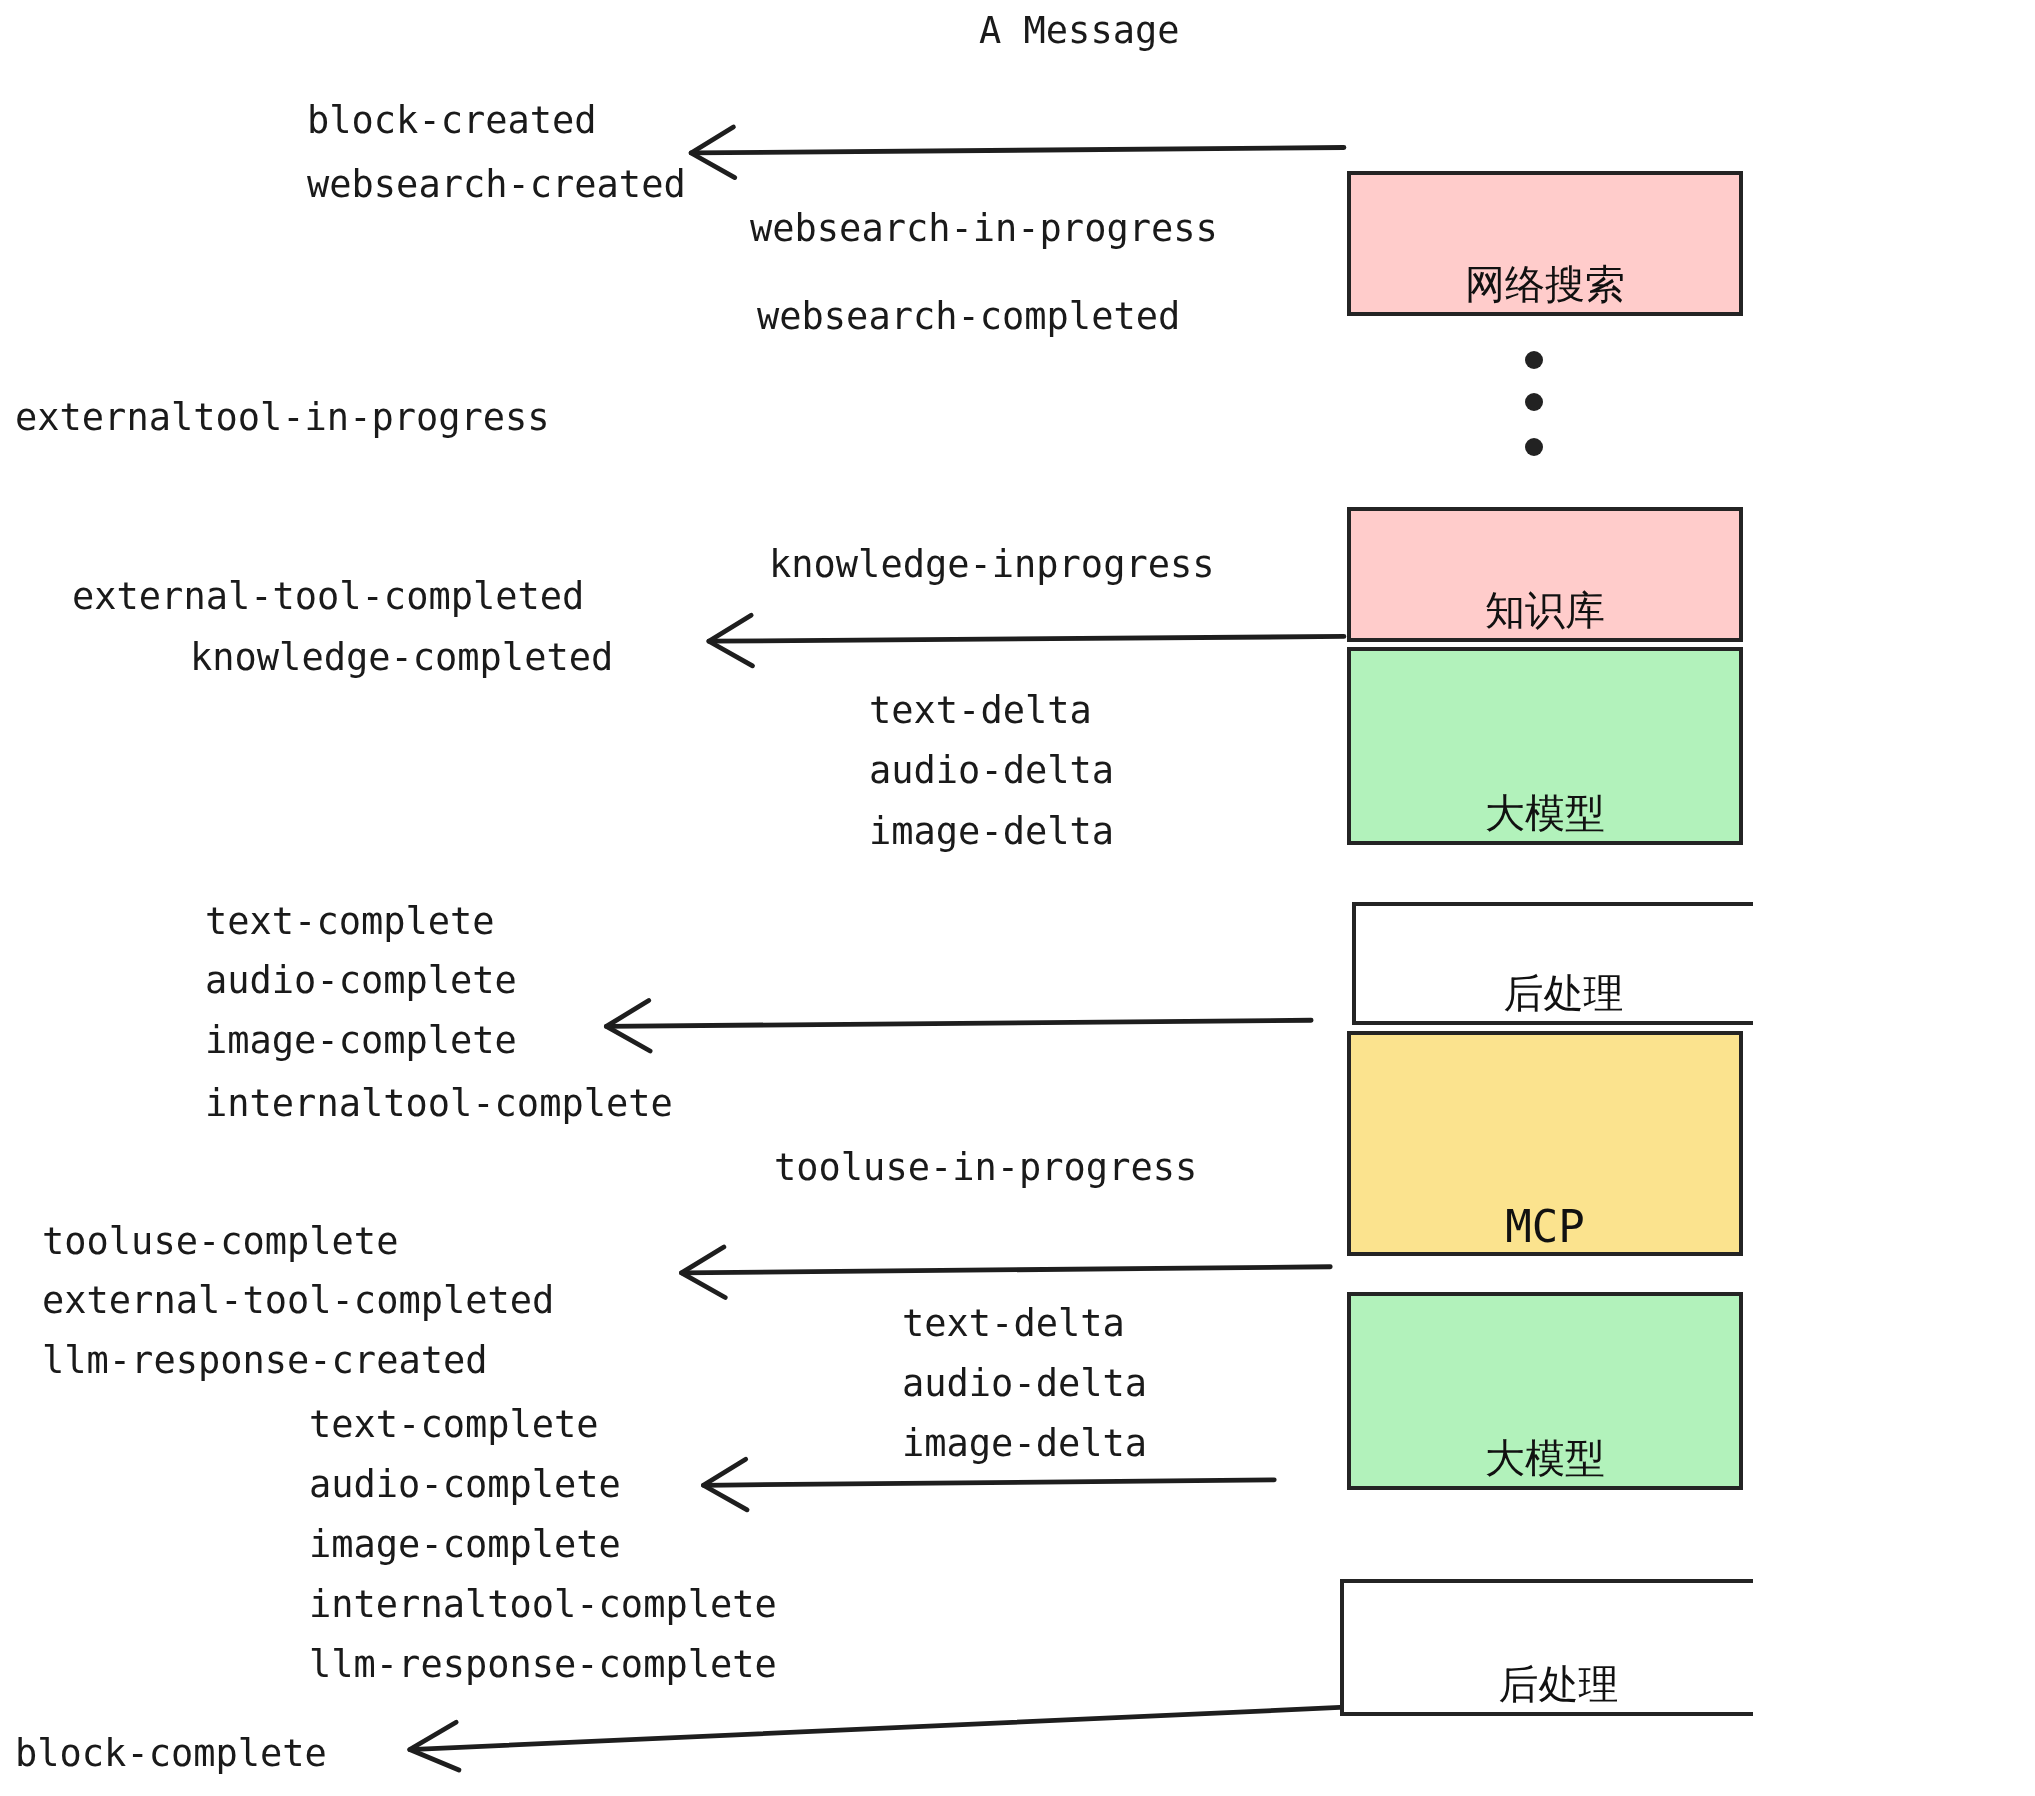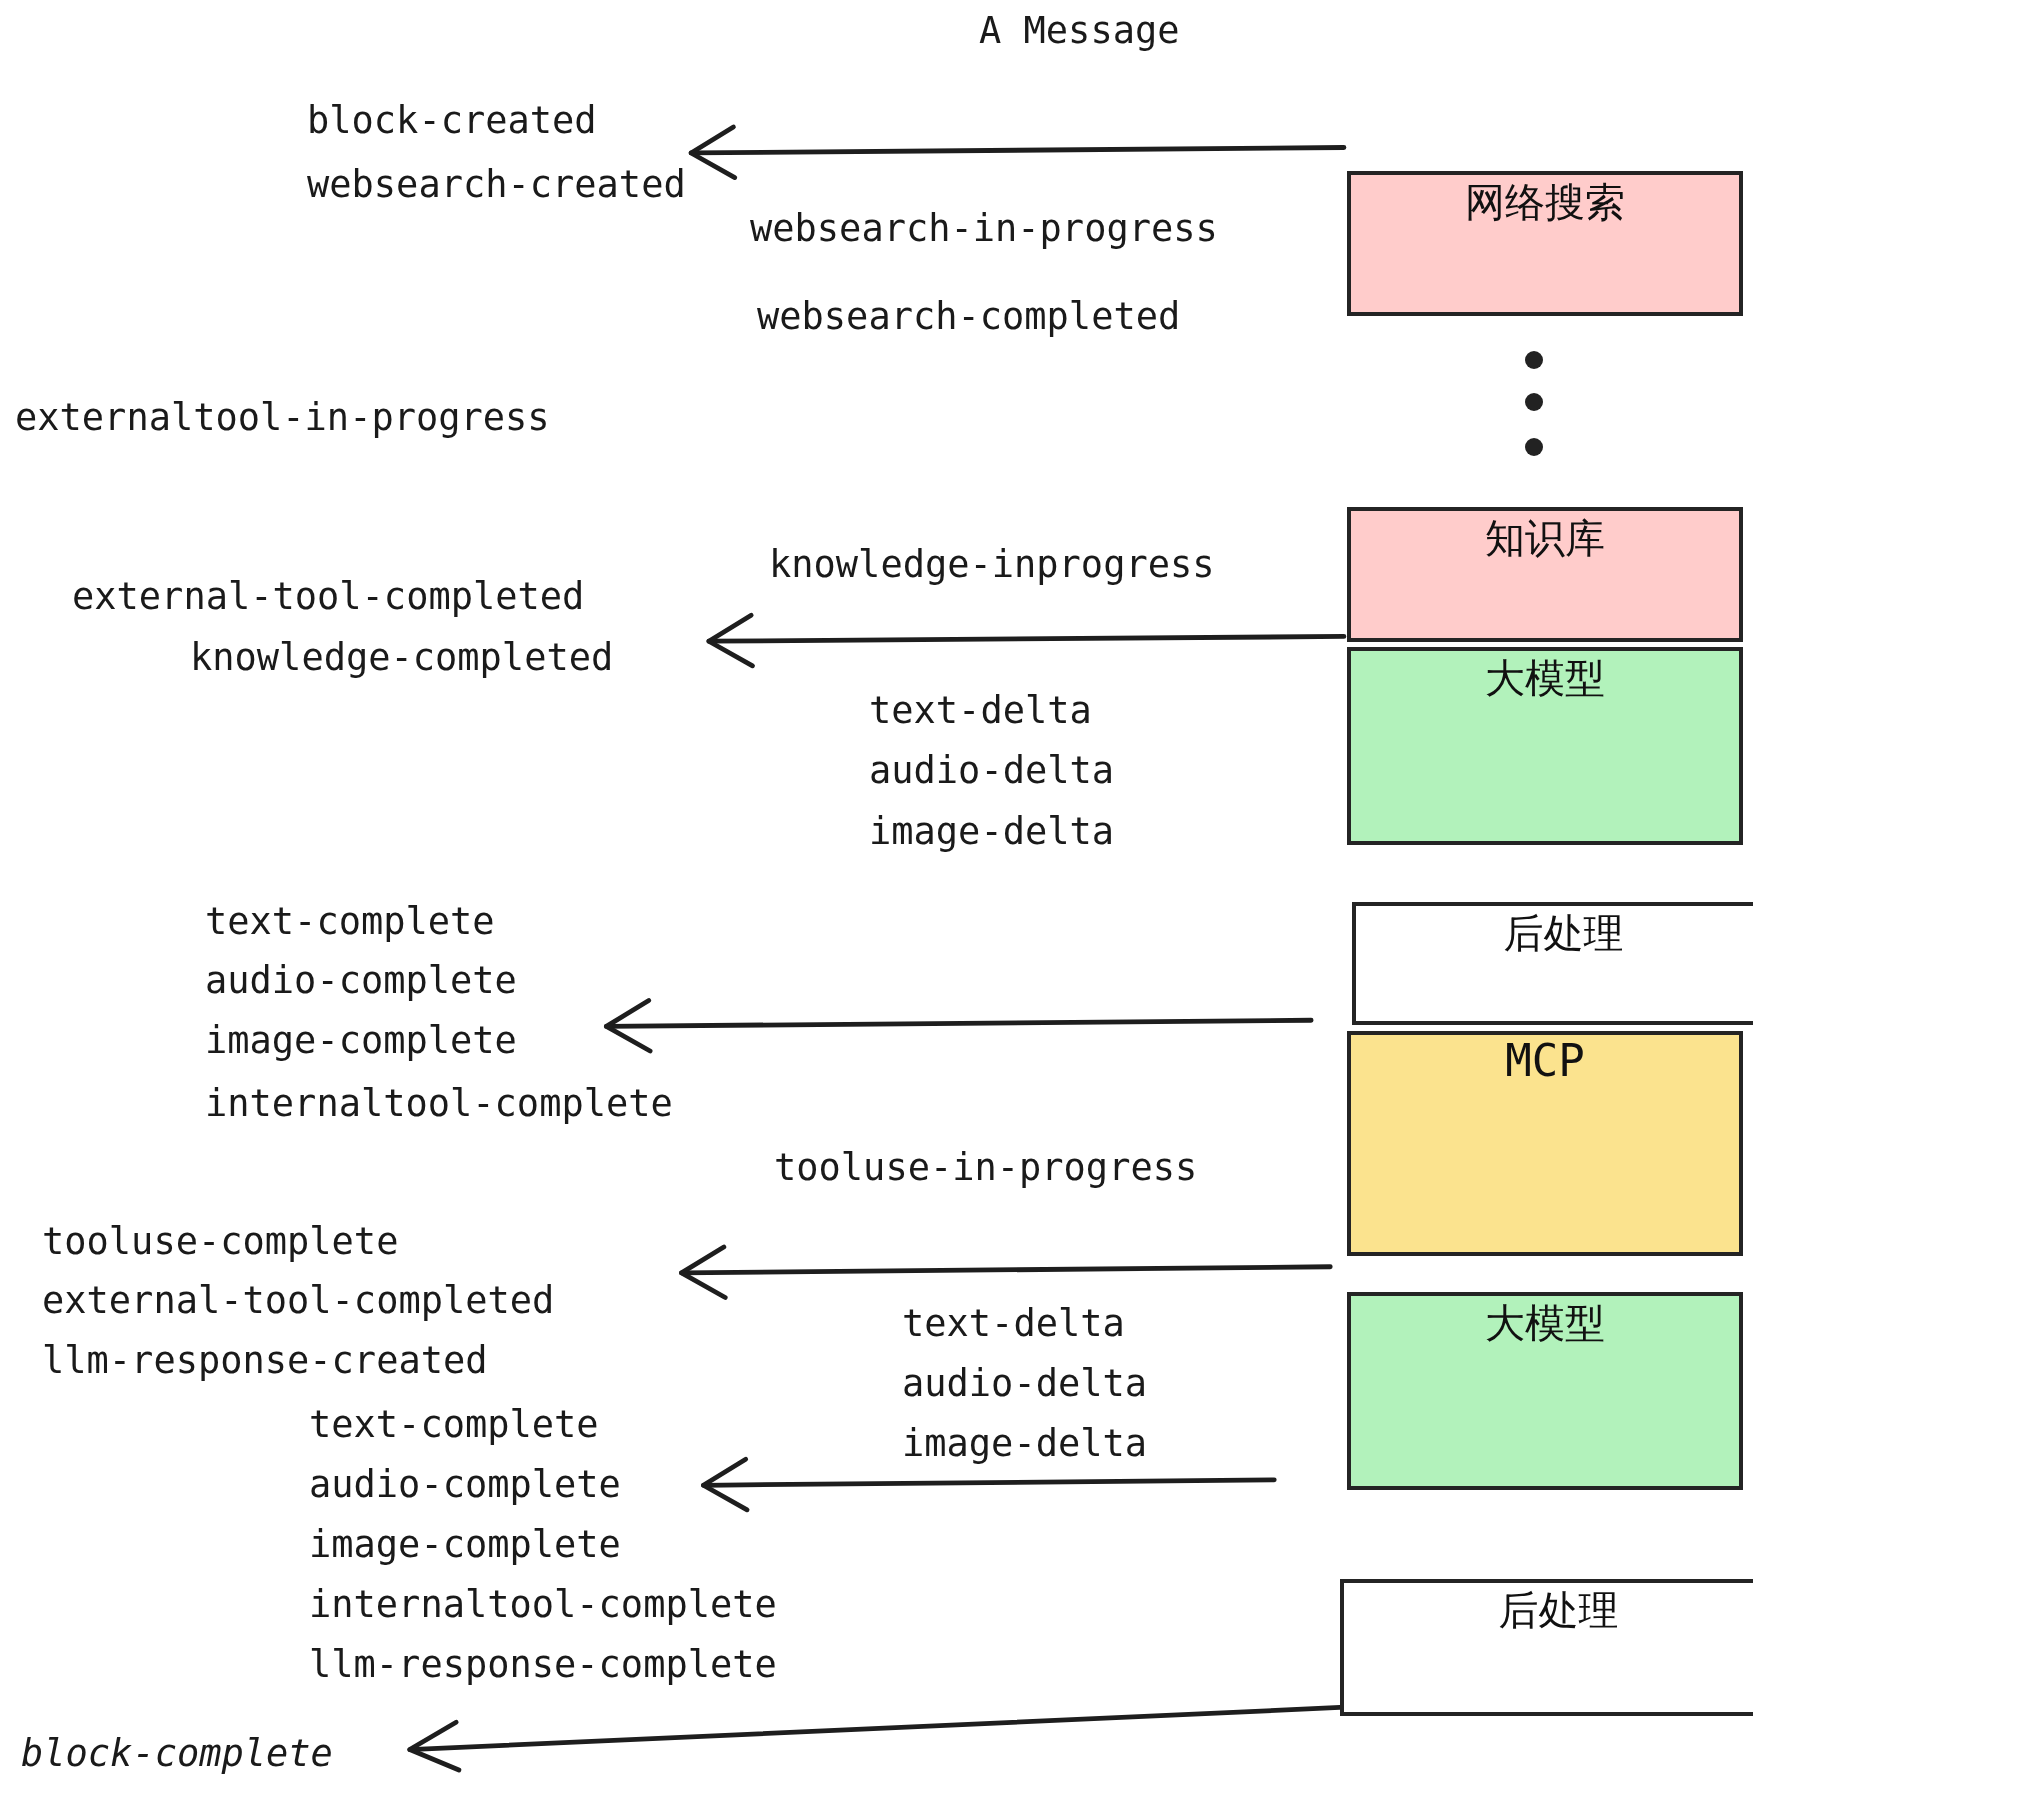--- a/index.html
+++ b/index.html
@@ -25,21 +25,21 @@
     letter-spacing: 0px;
   }
   .lbl.title {
     font-size: 37px;
   }
   .box {
     position: absolute;
     box-sizing: border-box;
     border: 4.1px solid #242424;
     display: flex;
-    align-items: flex-start;
+    align-items: flex-end;
     justify-content: center;
     font-family: "DejaVu Sans", "Liberation Sans", sans-serif;
     font-size: 40px;
     color: #111111;
   }
   .box.mono-label {
     font-family: "DejaVu Sans Mono", "Liberation Mono", monospace;
     font-size: 44px;
   }
   .dot {
@@ -181,16 +181,16 @@
   <div class="lbl" style="left:42px; top:1282px;">external-tool-completed</div>
   <div class="lbl" style="left:42px; top:1342px;">llm-response-created</div>
   <div class="lbl" style="left:902px; top:1305px;">text-delta</div>
   <div class="lbl" style="left:902px; top:1365px;">audio-delta</div>
   <div class="lbl" style="left:902px; top:1425px;">image-delta</div>
   <div class="lbl" style="left:309px; top:1406px;">text-complete</div>
   <div class="lbl" style="left:309px; top:1466px;">audio-complete</div>
   <div class="lbl" style="left:309px; top:1526px;">image-complete</div>
   <div class="lbl" style="left:309px; top:1586px;">internaltool-complete</div>
   <div class="lbl" style="left:309px; top:1646px;">llm-response-complete</div>
-  <div class="lbl" style="left:21px; top:1735px;font-style:italic;">block-complete</div>
+  <div class="lbl" style="left:15px; top:1735px;">block-complete</div>
 
 </div>
 
 
 </body></html>

